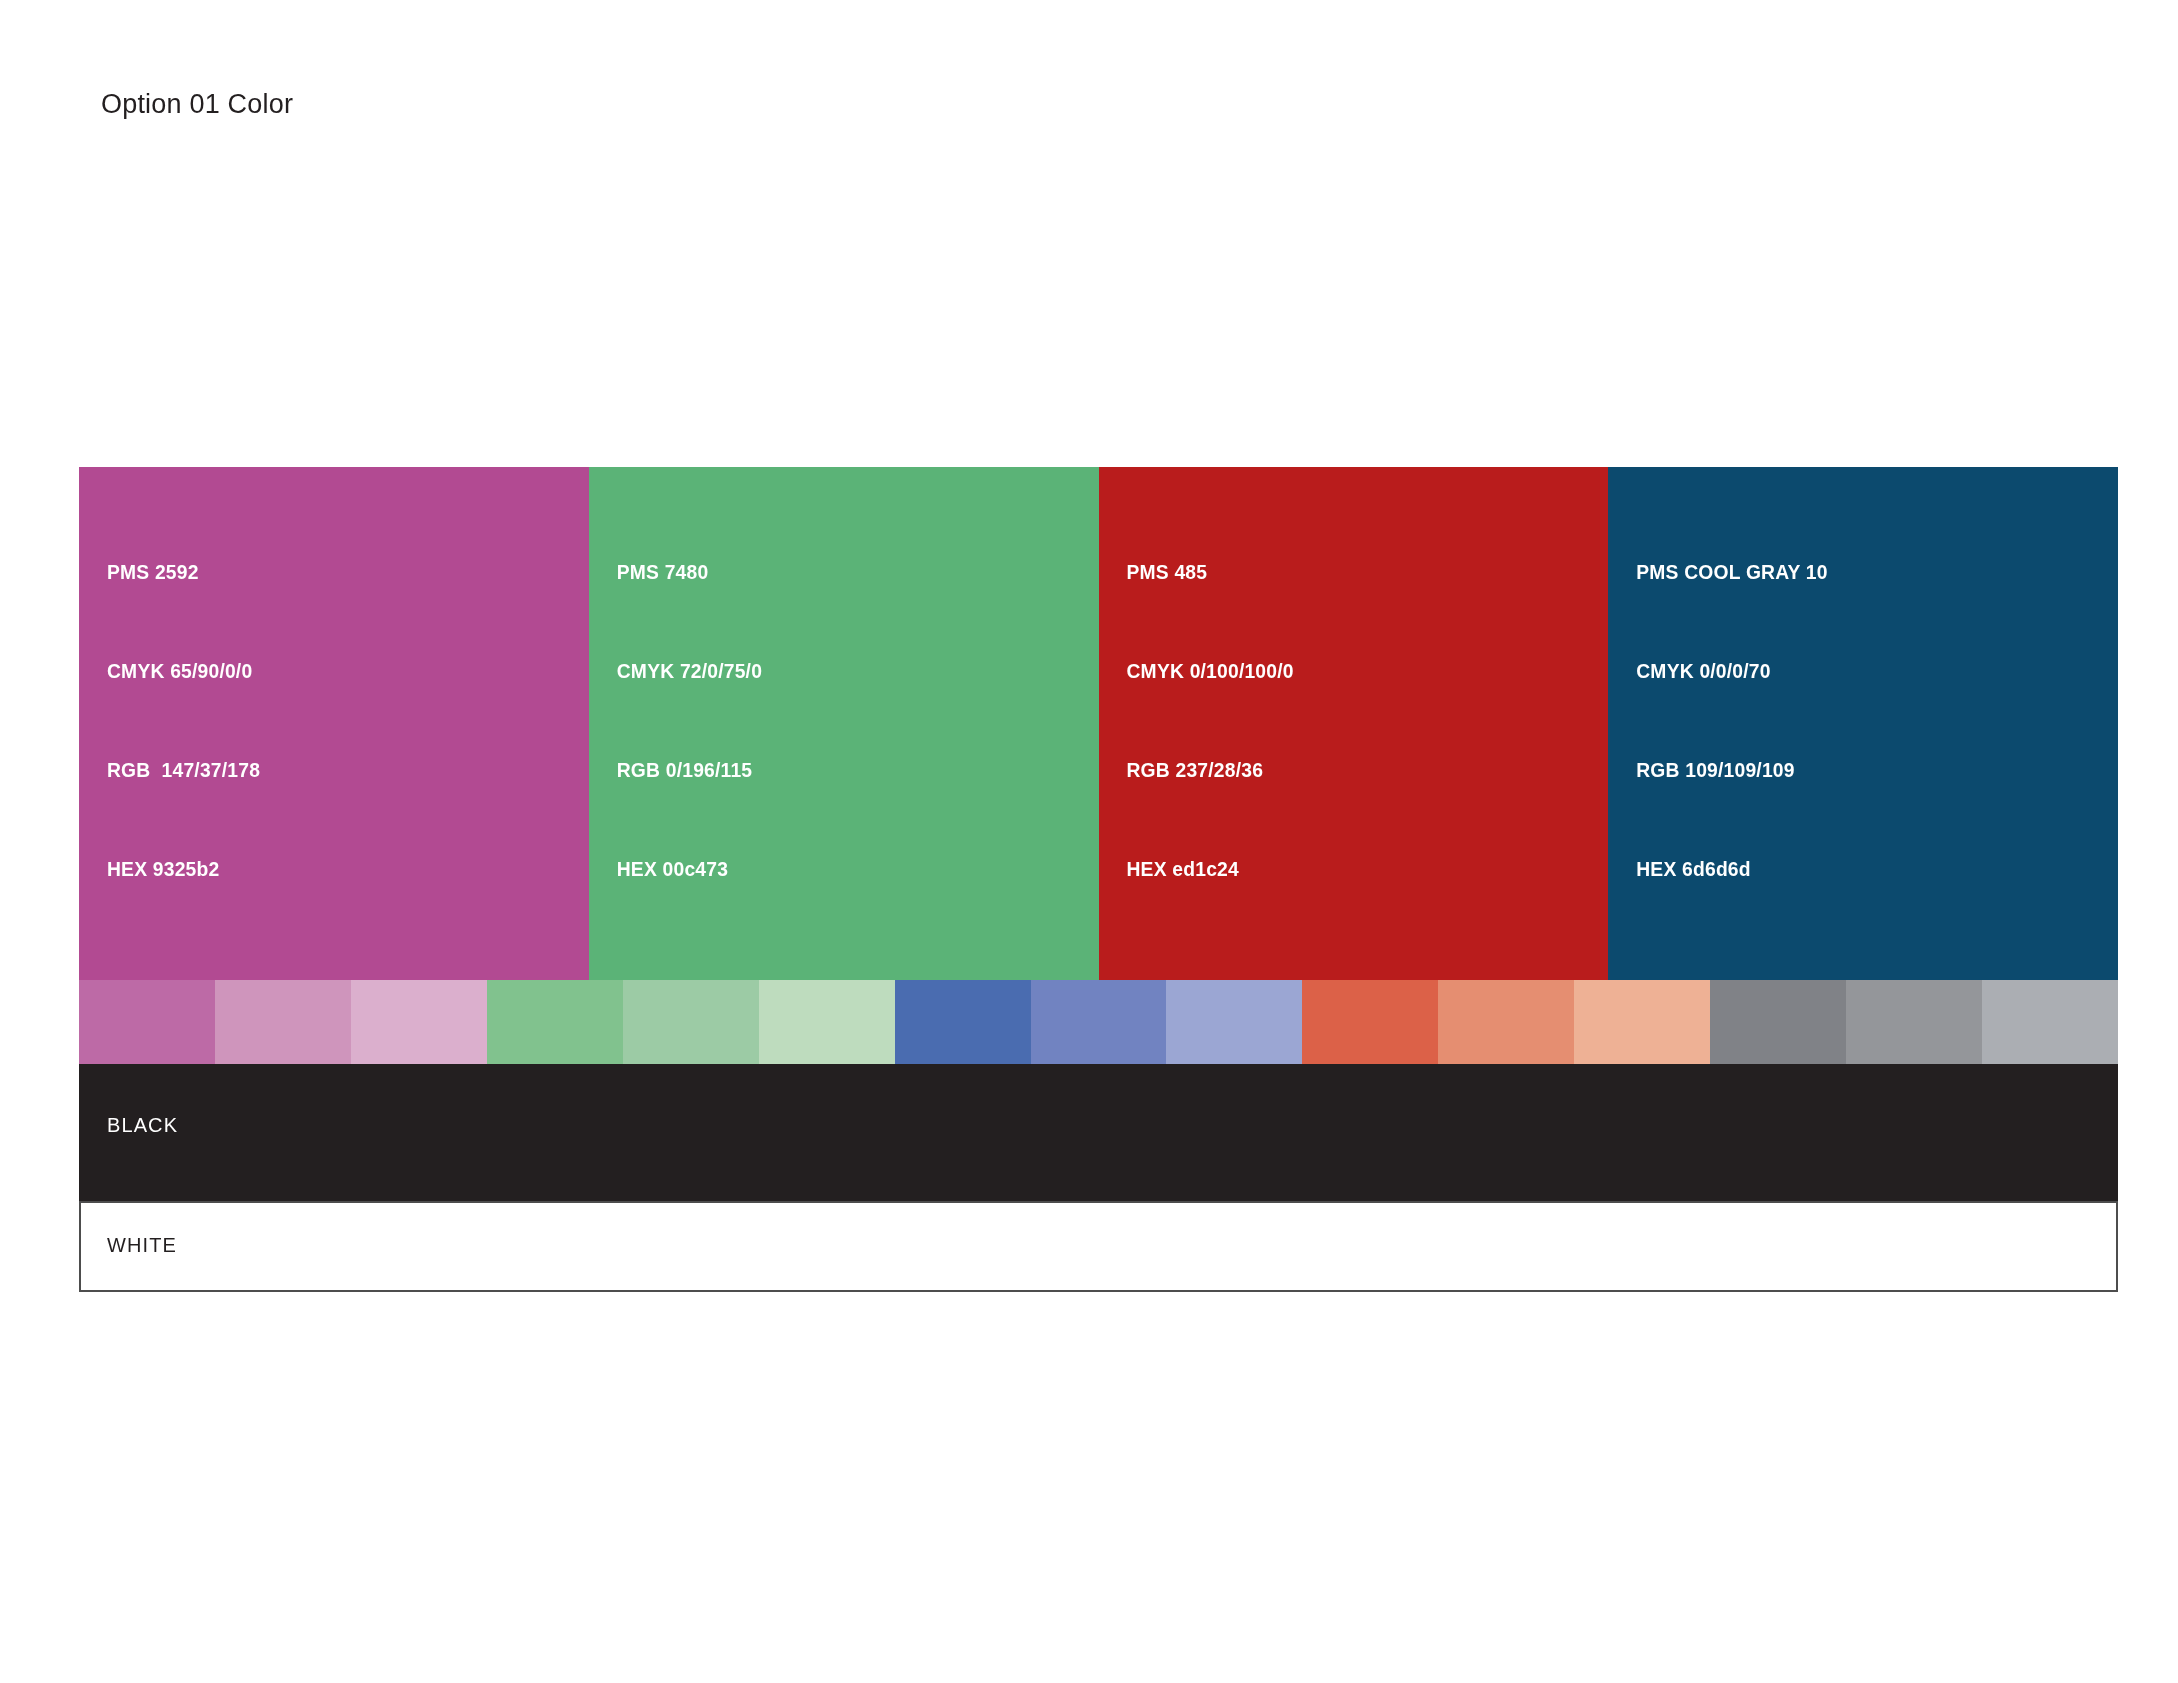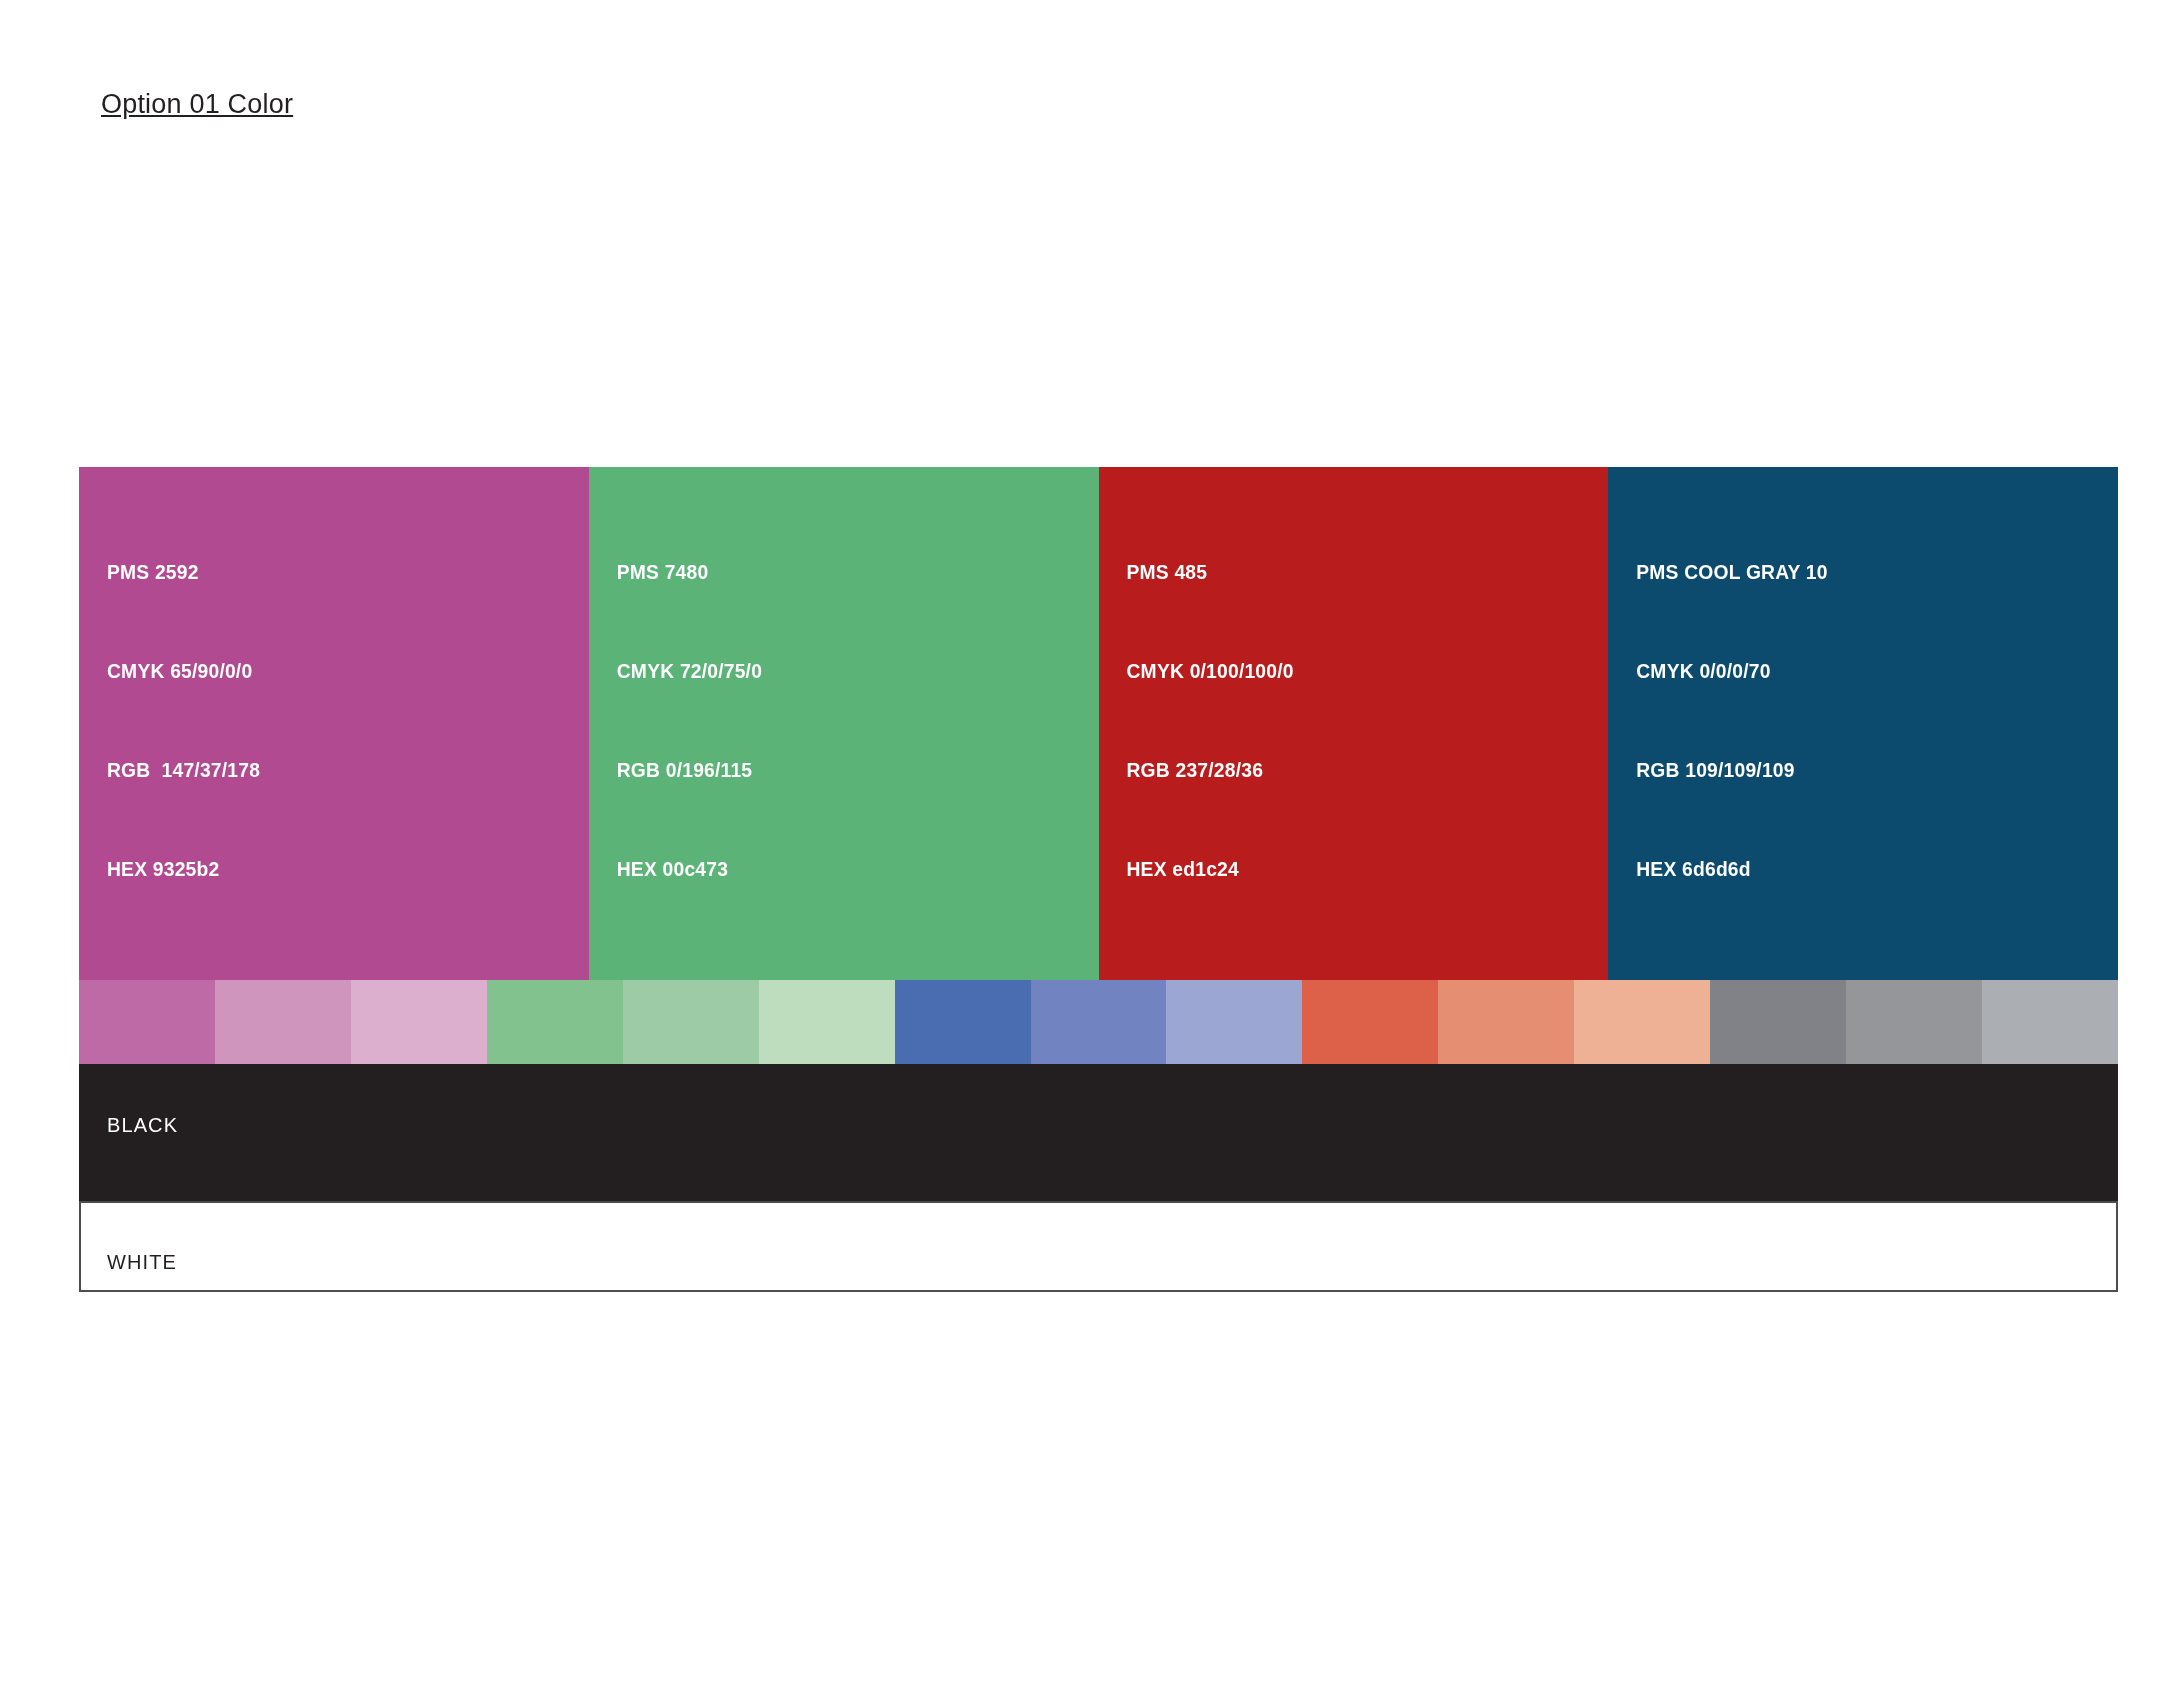--- a/index.html
+++ b/index.html
@@ -19,21 +19,20 @@
   
   .page-title {
     position: absolute;
     left: 101px;
     top: 89px;
     font-size: 27px;
     letter-spacing: 0.2px;
     color: #231f20;
     font-weight: 400;
     white-space: nowrap;
-    text-decoration: underline;
   }
 
   
   .palette {
     position: absolute;
     left: 79px;
     top: 467px;
     width: 2039px;
   }
 
@@ -99,21 +98,21 @@
     width: 100%;
     height: 91px;
     position: relative;
     box-sizing: border-box;
     background: #ffffff;
     border: 2px solid #4d4d4d;
   }
   .white-bar .bar-label {
     position: absolute;
     left: 26px;
-    top: 48px;
+    top: 31px;
     color: #231f20;
     font-size: 20px;
     letter-spacing: 1.1px;
     font-weight: 400;
   }
 </style>
 </head>
 <body style="background: rgb(255, 255, 255);">
 
 <div class="page-title">Option 01 Color</div>

